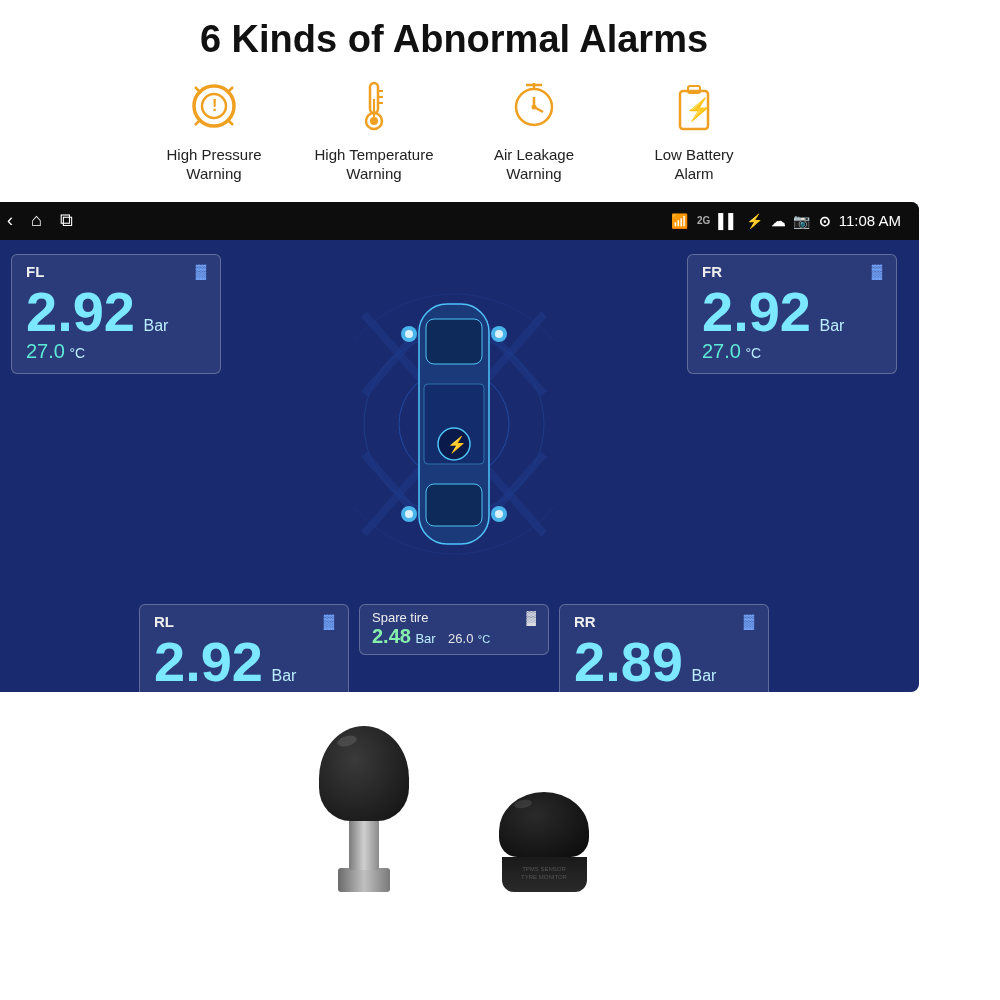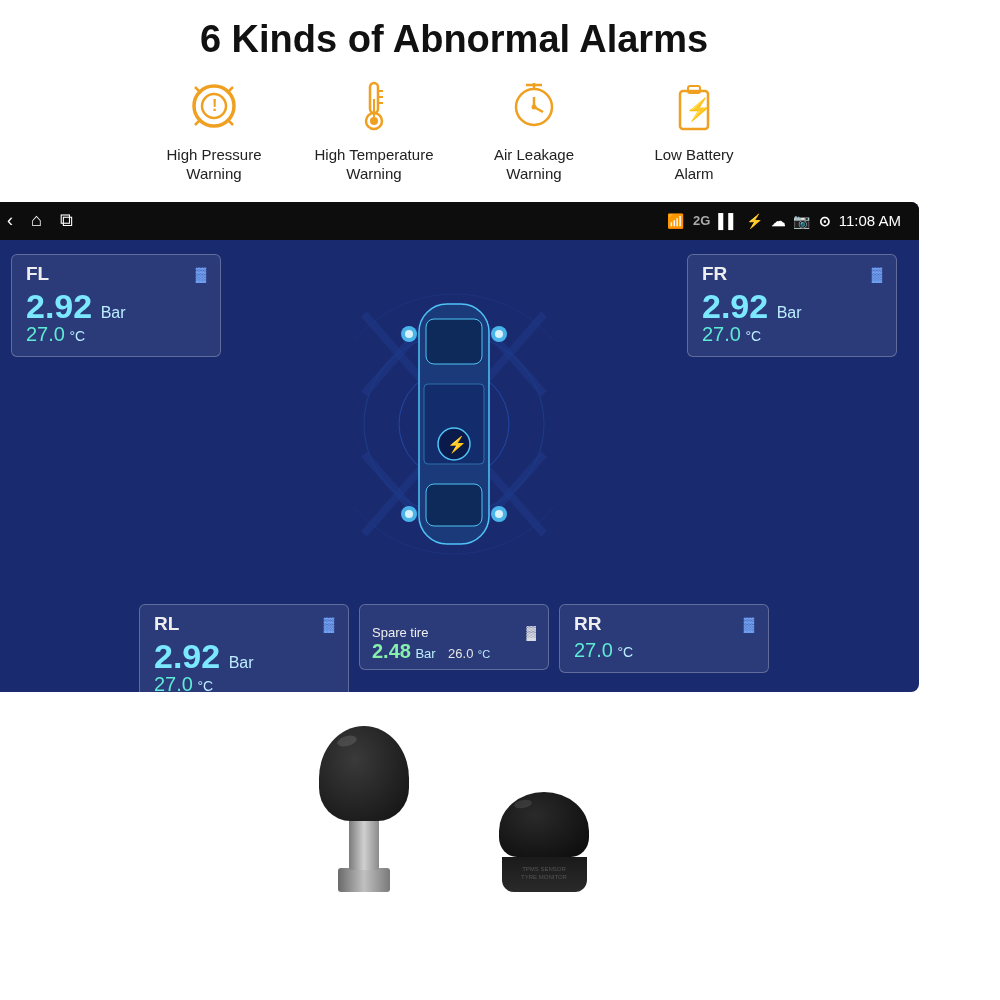--- a/index.html
+++ b/index.html
@@ -139,32 +139,32 @@
     }
 
     .tire-card-header {
       display: flex;
       justify-content: space-between;
       align-items: center;
       margin-bottom: 4px;
     }
 
     .tire-label {
-      font-size: 19px;
+      font-size: 15px;
       font-weight: bold;
       color: #eee;
     }
 
     .battery-icon-small {
       font-size: 14px;
       color: #7af;
     }
 
     .tire-pressure {
-      font-size: 34px;
+      font-size: 56px;
       font-weight: bold;
       color: #7be8ff;
       line-height: 1;
       font-family: 'Arial', monospace;
     }
 
     .tire-pressure-unit {
       font-size: 16px;
       color: #bef;
       margin-left: 4px;
@@ -189,21 +189,21 @@
       align-items: center;
       justify-content: center;
       position: relative;
     }
 
     
     .spare-card {
       background: rgba(255,255,255,0.08);
       border: 1.5px solid rgba(255,255,255,0.25);
       border-radius: 6px;
-      padding: 20px 12px 6px 12px;
+      padding: 5px 12px 6px 12px;
       color: #fff;
       position: absolute;
       bottom: 38px;
       left: 50%;
       transform: translateX(-50%);
       width: 190px;
     }
 
     .spare-label {
       font-size: 13px;
@@ -317,21 +317,21 @@
   <div class="screen-section">
 
     <div class="status-bar">
       <div class="status-bar-left">
         <span class="nav-icon">‹</span>
         <span class="nav-icon">⌂</span>
         <span class="nav-icon">⧉</span>
       </div>
       <div class="status-bar-right">
         <span>📶</span>
-        <span style="font-size:13px;color:#aaa;">2G</span>
+        <span style="font-size:10px;color:#aaa;">2G</span>
         <span>▌▌</span>
         <span>⚡</span>
         <span>☁</span>
         <span>📷</span>
         <span>⊙</span>
         <span style="font-size:15px;font-weight:normal;">11:08 AM</span>
       </div>
     </div>
 
     <div class="tpms-area">
@@ -441,20 +441,24 @@
             </div>
           </div>
         </div>
 
         <div class="tire-card">
           <div class="tire-card-header">
             <span class="tire-label">RR</span>
             <span class="battery-icon-small">▓</span>
           </div>
           <div>
+            <span class="tire-pressure">2.89</span>
+            <span class="tire-pressure-unit">Bar</span>
+          </div>
+          <div>
             <span class="tire-temp">27.0</span>
             <span class="tire-temp-unit">°C</span>
           </div>
         </div>
 
       </div>
     </div>
   </div>
 
   <div class="hardware-section">

